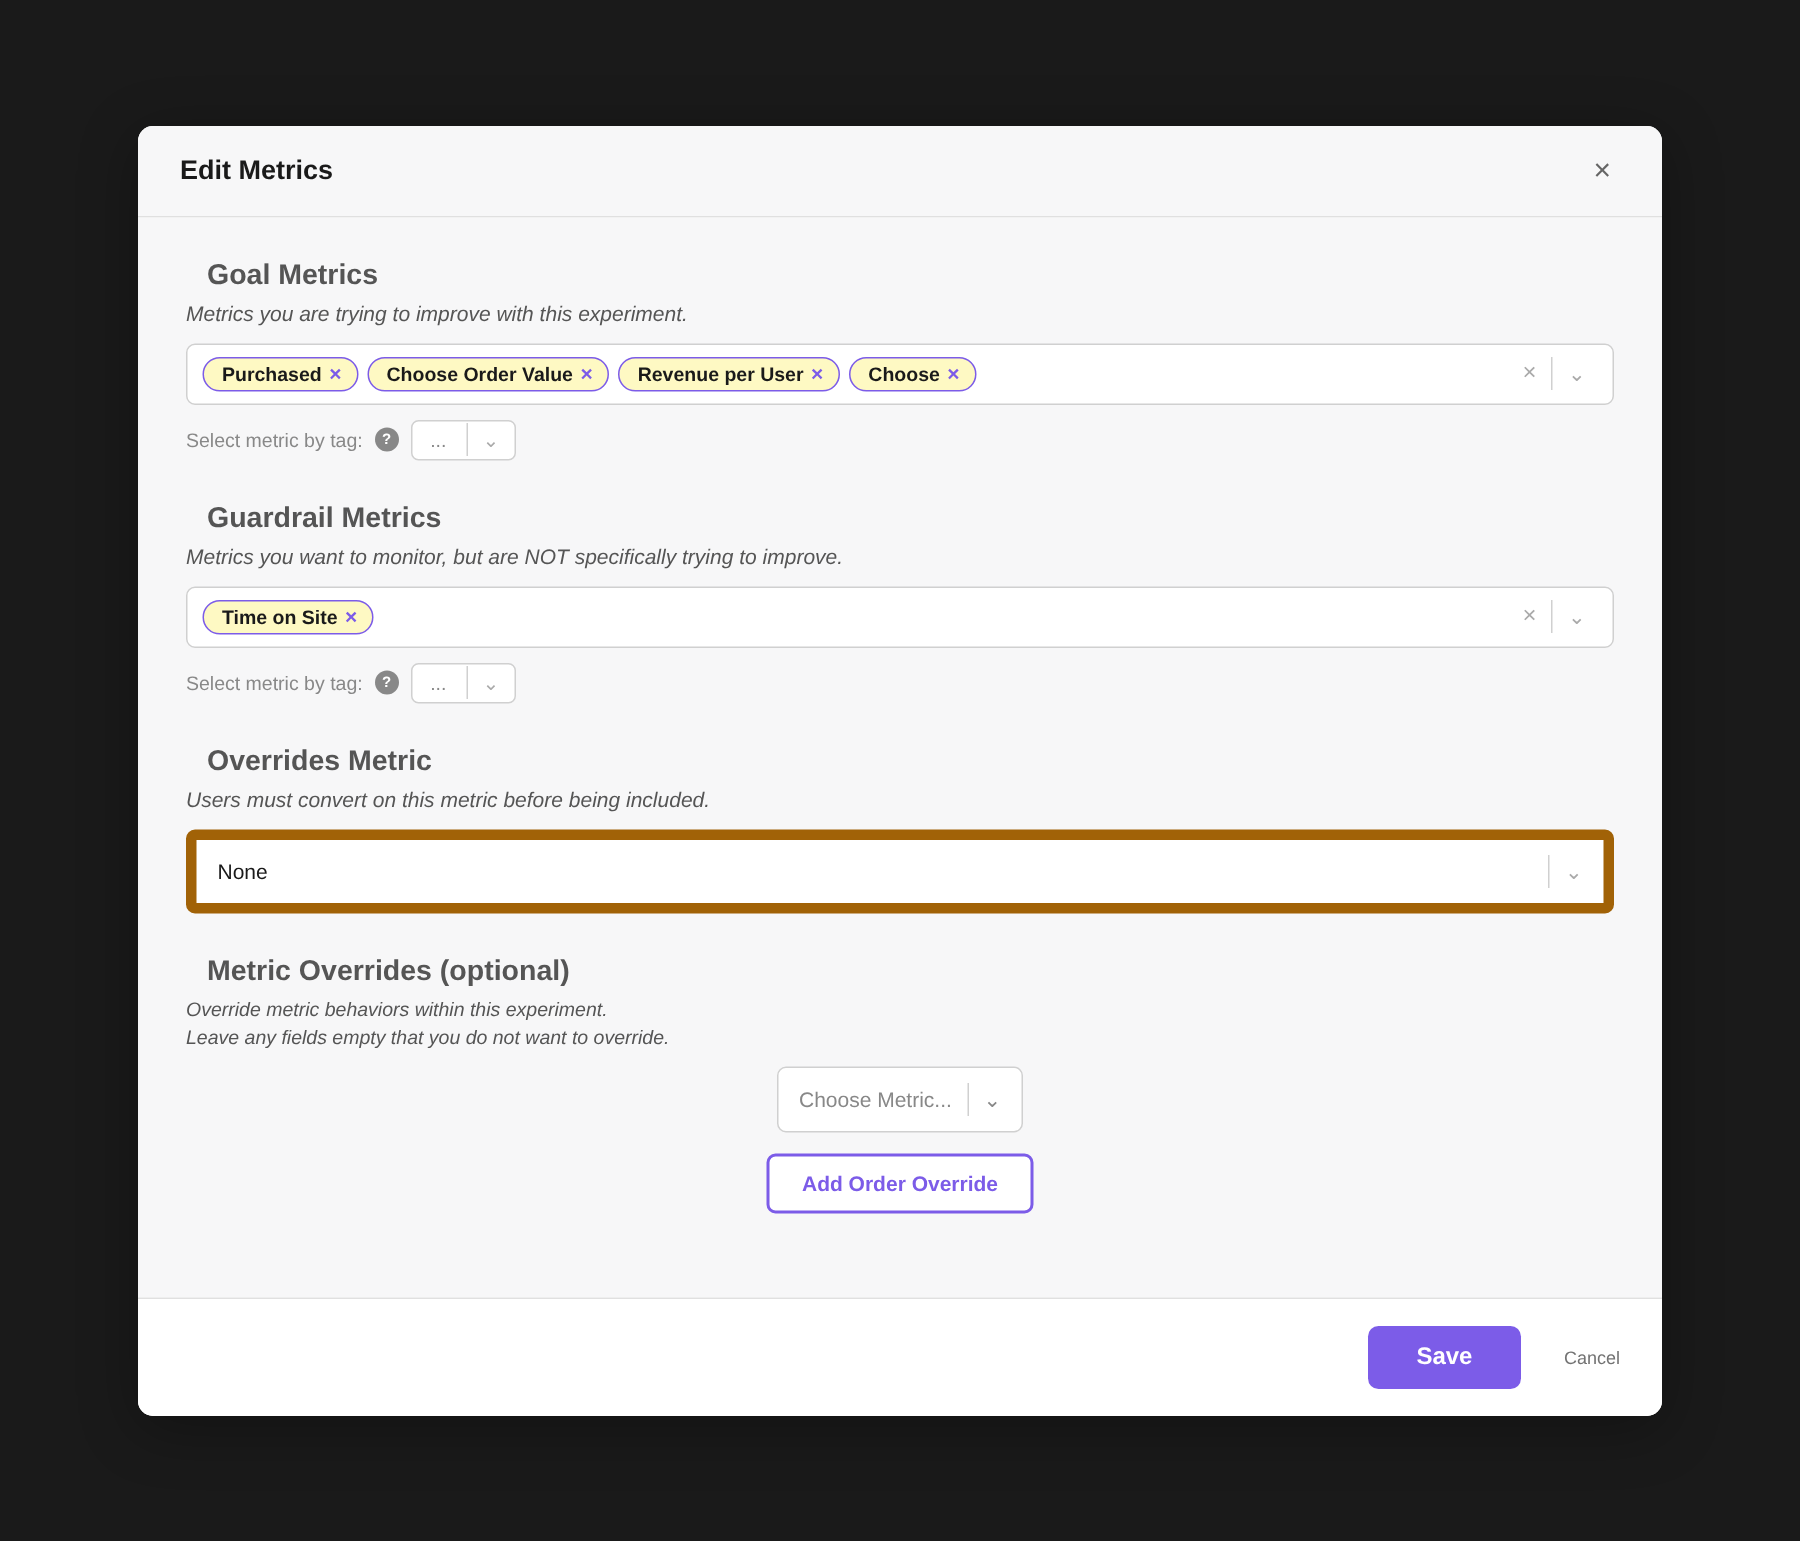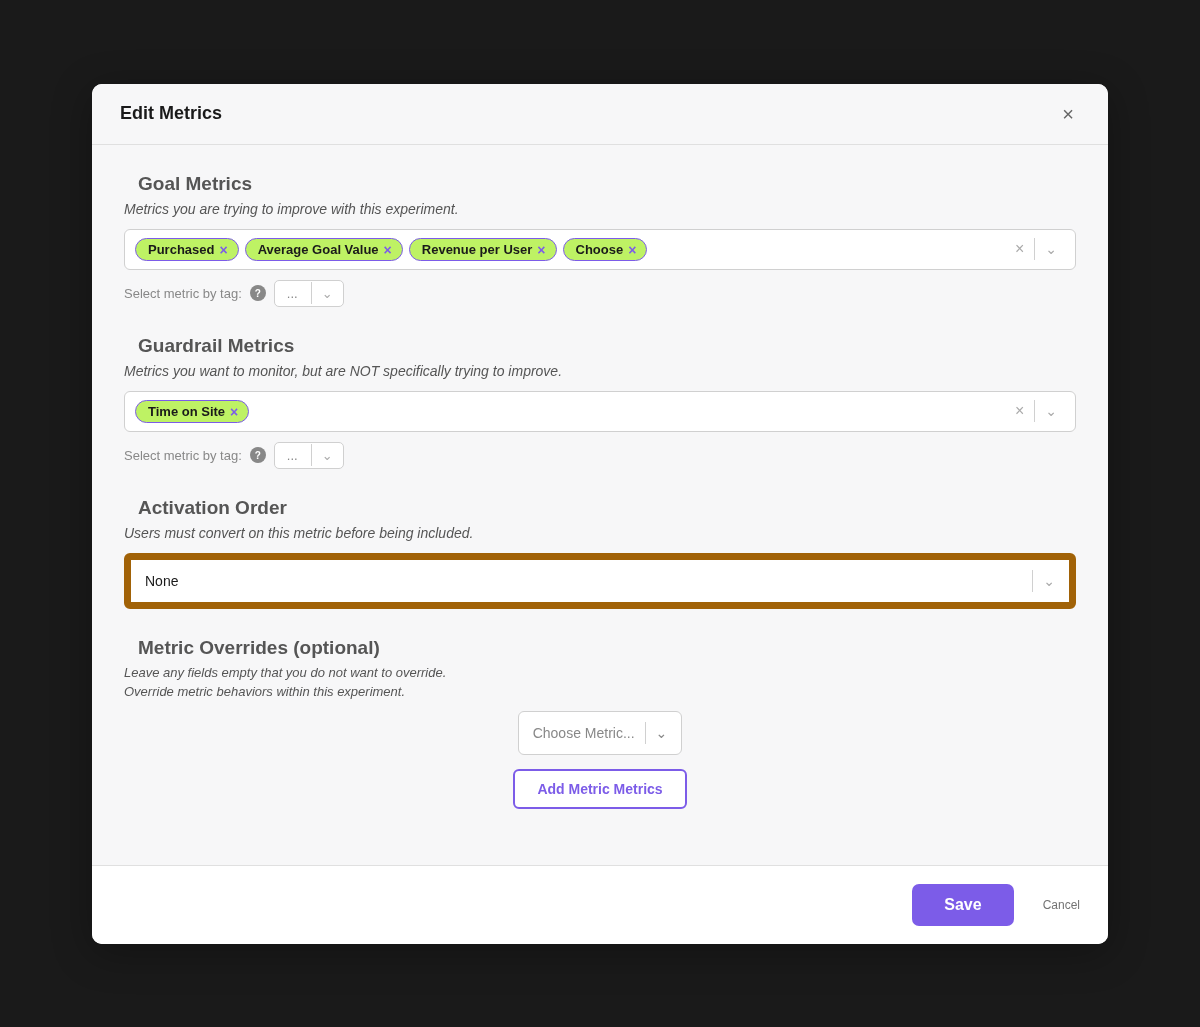--- a/index.html
+++ b/index.html
@@ -66,29 +66,29 @@
       border: 1px solid #d0d0d0;
       border-radius: 6px;
       padding: 8px 10px;
       display: flex;
       align-items: center;
       gap: 6px;
       flex-wrap: wrap;
       position: relative;
     }
     .tag {
-      background: #bef264;
+      background: #fef9c3;
       border: 1.5px solid #7c5ce8;
       border-radius: 14px;
       padding: 3px 10px 3px 12px;
       font-size: 13px;
       font-weight: 600;
       color: #1a1a1a;
       display: flex;
-      align-items: flex-end;
+      align-items: flex-start;
       gap: 5px;
     }
     .tag-close {
       color: #7c5ce8;
       cursor: pointer;
       font-size: 14px;
       line-height: 1;
       background: none;
       border: none;
       padding: 0;
@@ -291,21 +291,21 @@
 
     <div class="section">
       <div class="section-title">Goal Metrics</div>
       <div class="section-desc">Metrics you are trying to improve with this experiment.</div>
       <div class="tag-input-box">
         <span class="tag">
           <span>Purchased</span>
           <button class="tag-close">×</button>
         </span>
         <span class="tag">
-          <span>Average Goal Value</span>
+          <span>Choose Order Value</span>
           <button class="tag-close">×</button>
         </span>
         <span class="tag">
           <span>Revenue per User</span>
           <button class="tag-close">×</button>
         </span>
         <span class="tag">
           <span>Choose</span>
           <button class="tag-close">×</button>
         </span>
@@ -345,40 +345,40 @@
         <span class="help-icon">?</span>
         <div class="tag-select-btn">
           <span class="tag-select-value">...</span>
           <div class="tag-select-sep"></div>
           <button class="tag-select-chevron">⌄</button>
         </div>
       </div>
     </div>
 
     <div class="section">
-      <div class="section-title">Activation Order</div>
+      <div class="section-title">Overrides Metric</div>
       <div class="section-desc">Users must convert on this metric before being included.</div>
       <div class="activation-select">
         <span class="activation-select-value">None</span>
         <div class="activation-divider"></div>
         <span class="activation-chevron">⌄</span>
       </div>
     </div>
 
     <div class="section">
       <div class="section-title">Metric Overrides (optional)</div>
+      <div class="overrides-desc">Override metric behaviors within this experiment.</div>
       <div class="overrides-desc">Leave any fields empty that you do not want to override.</div>
-      <div class="overrides-desc">Override metric behaviors within this experiment.</div>
       <div class="overrides-row">
         <div class="choose-metric-select">
           <span class="choose-metric-value">Choose Metric...</span>
           <div class="choose-metric-divider"></div>
           <span class="choose-metric-chevron">⌄</span>
         </div>
-        <button class="add-override-btn">Add Metric Metrics</button>
+        <button class="add-override-btn">Add Order Override</button>
       </div>
     </div>
 
   </div>
 
   <div class="modal-footer">
     <button class="save-btn">Save</button>
     <button class="cancel-btn">Cancel</button>
   </div>
 </div>

